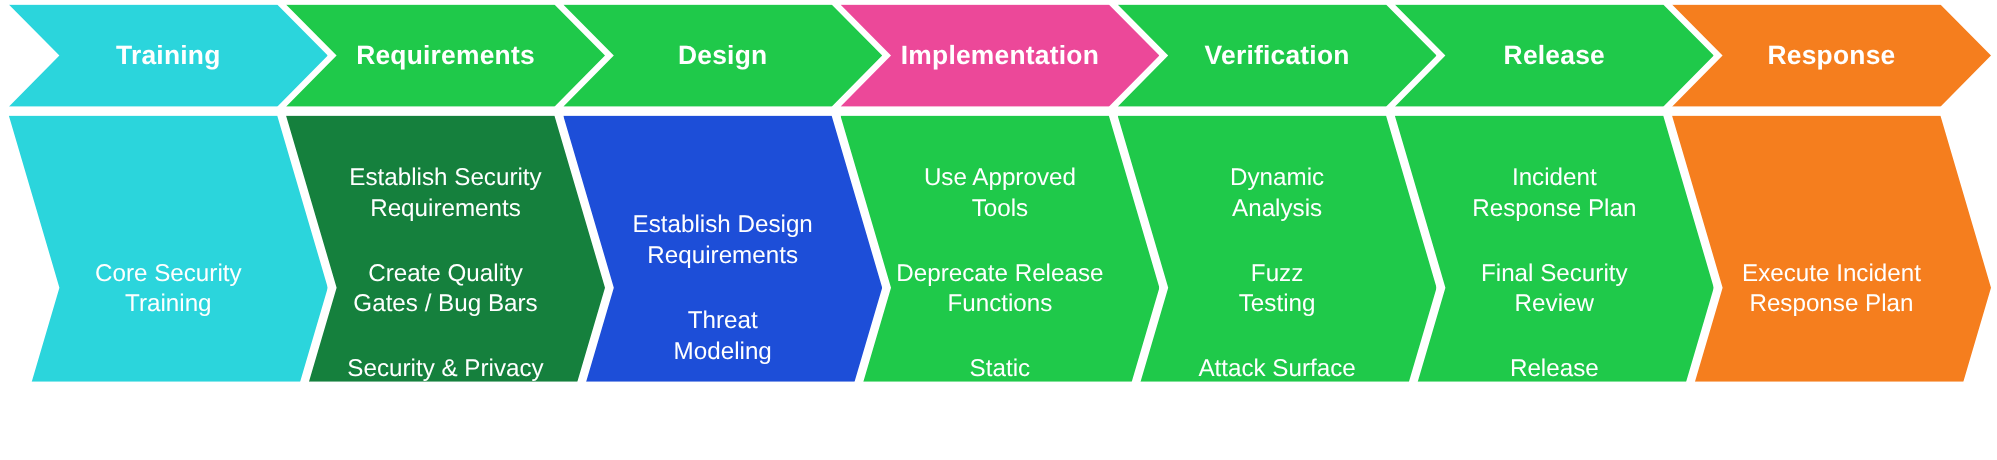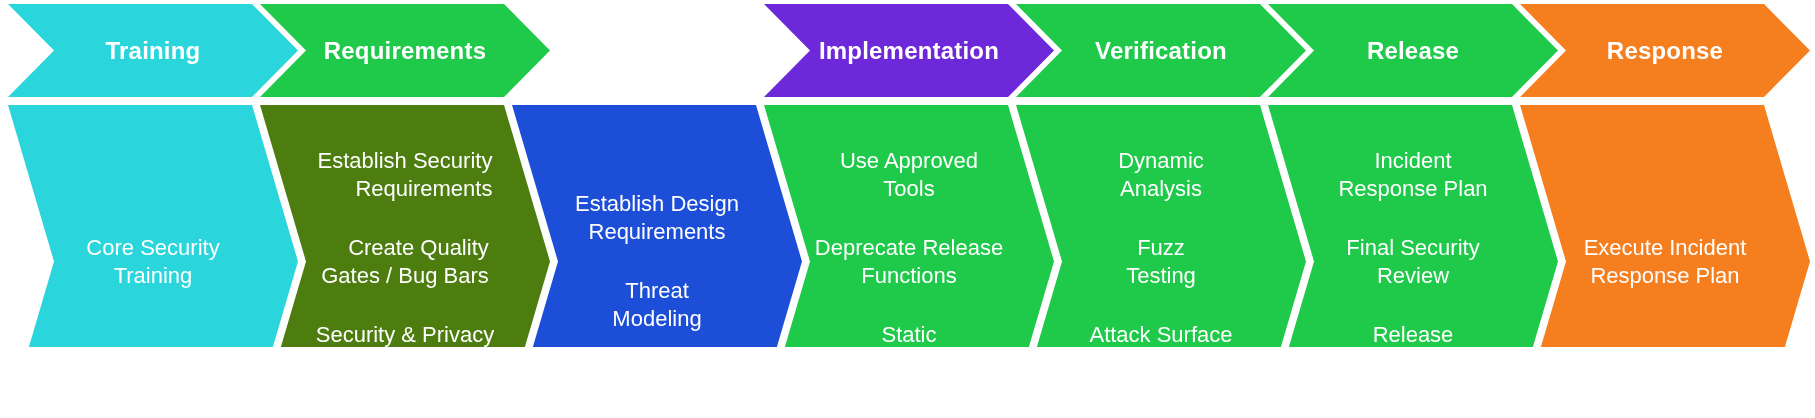--- a/index.html
+++ b/index.html
@@ -70,41 +70,44 @@
     <div class="seg-body" style="background-color: rgb(43, 213, 220);">
       <div class="activity">Core Security
 Training</div>
     </div>
   </div>
 
   <div class="segment" style="left:260px">
     <div class="seg-header" style="background-color: rgb(31, 201, 74);">
       <span>Requirements</span>
     </div>
-    <div class="seg-body" style="background-color: #4d7c0f; text-align: right;">
+    <div class="seg-body" style="background-color: #15803d;">
       <div class="activity">Establish Security
 Requirements</div>
       <div class="activity">Create Quality
 Gates / Bug Bars</div>
       <div class="activity">Security &amp; Privacy
 Risk Assessment</div>
     </div>
   </div>
 
   <div class="segment" style="left:512px">
+    <div class="seg-header" style="background-color: rgb(31, 201, 74);">
+      <span>Design</span>
+    </div>
     <div class="seg-body" style="background-color: #1d4ed8;">
       <div class="activity">Establish Design
 Requirements</div>
       <div class="activity">Threat
 Modeling</div>
     </div>
   </div>
 
   <div class="segment" style="left:764px">
-    <div class="seg-header" style="background-color: #6d28d9;">
+    <div class="seg-header" style="background-color: #ec4899;">
       <span>Implementation</span>
     </div>
     <div class="seg-body" style="background-color: rgb(31, 201, 74);">
       <div class="activity">Use Approved
 Tools</div>
       <div class="activity">Deprecate Release
 Functions</div>
       <div class="activity">Static
 Analysis</div>
     </div>

